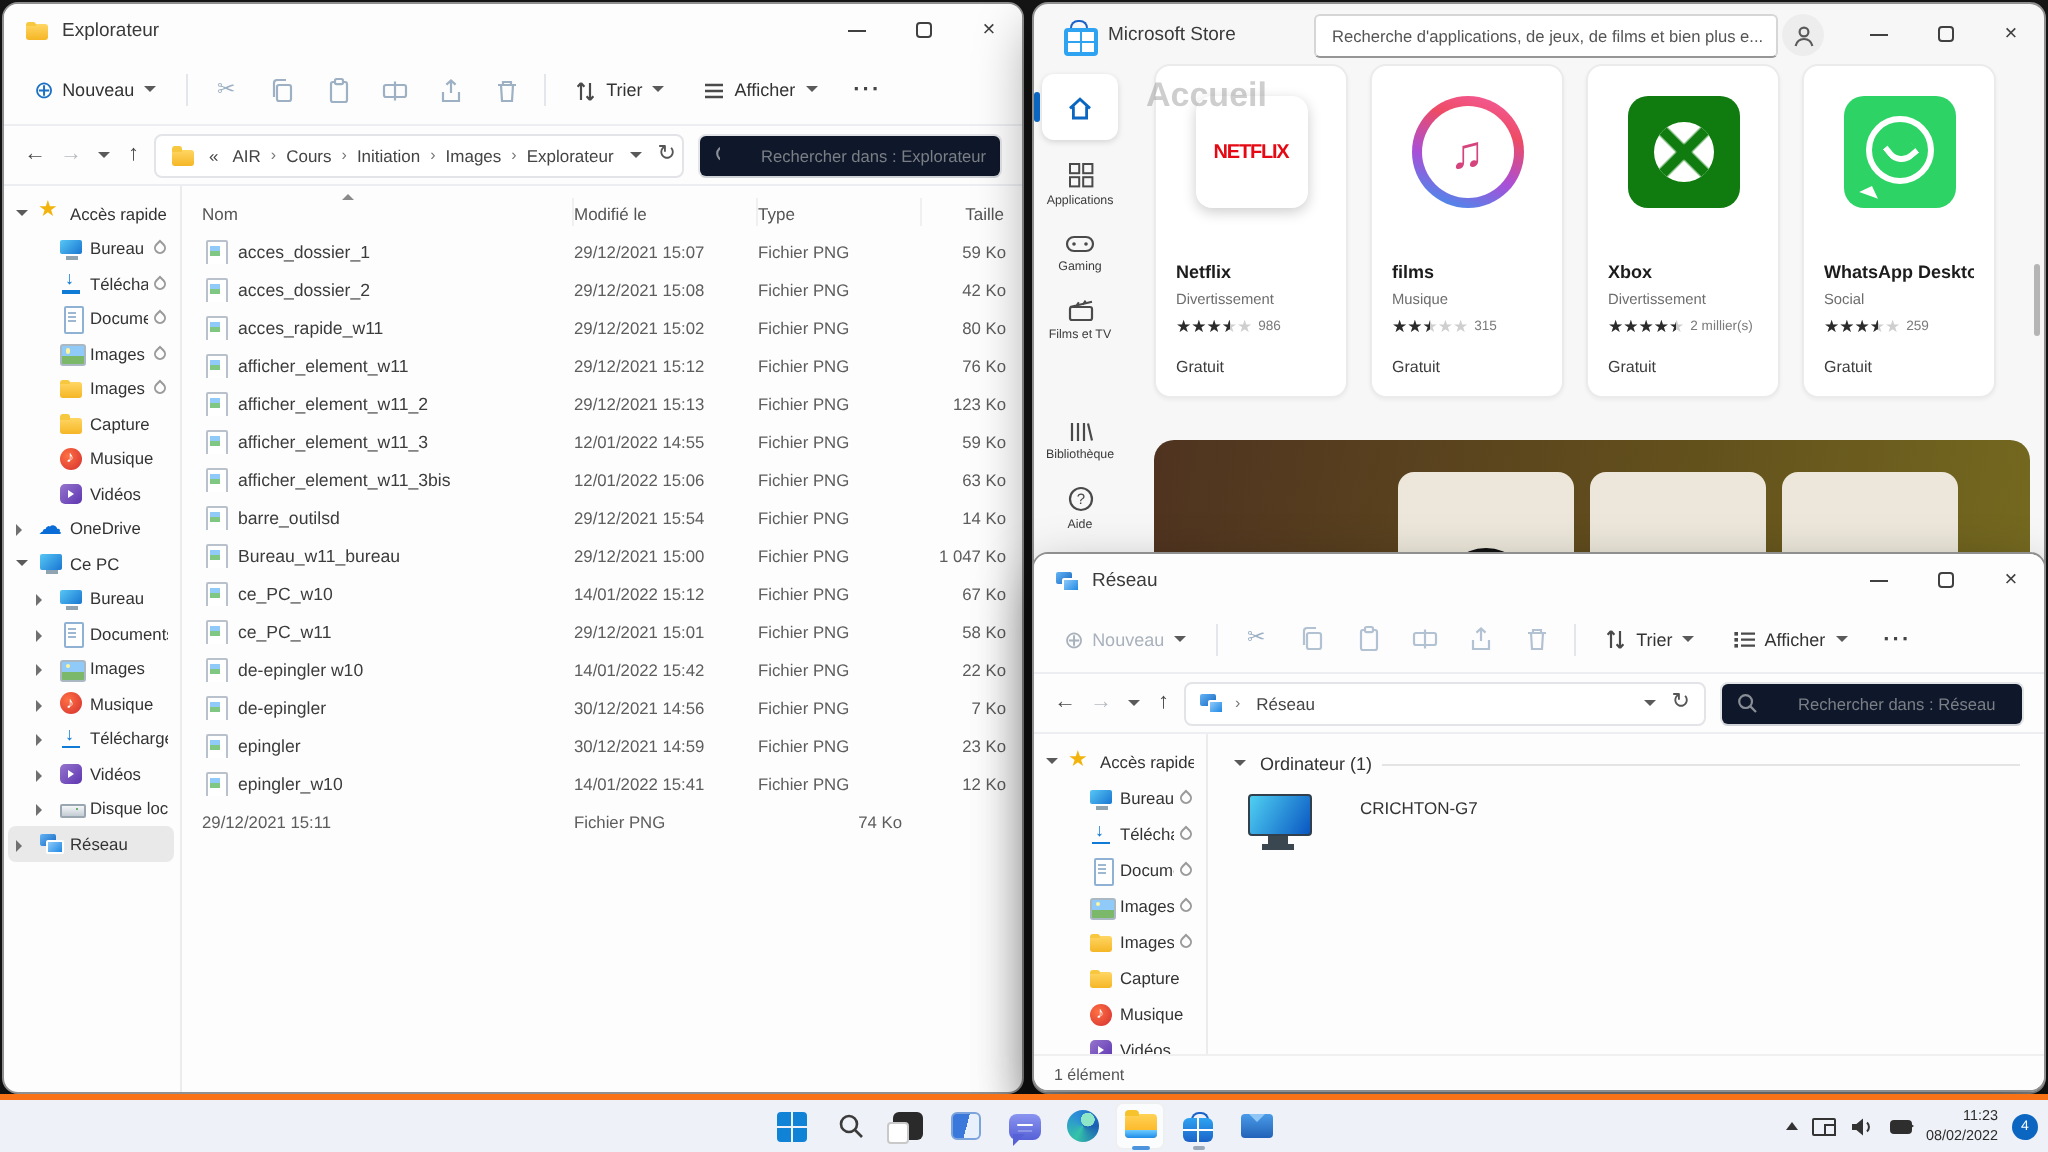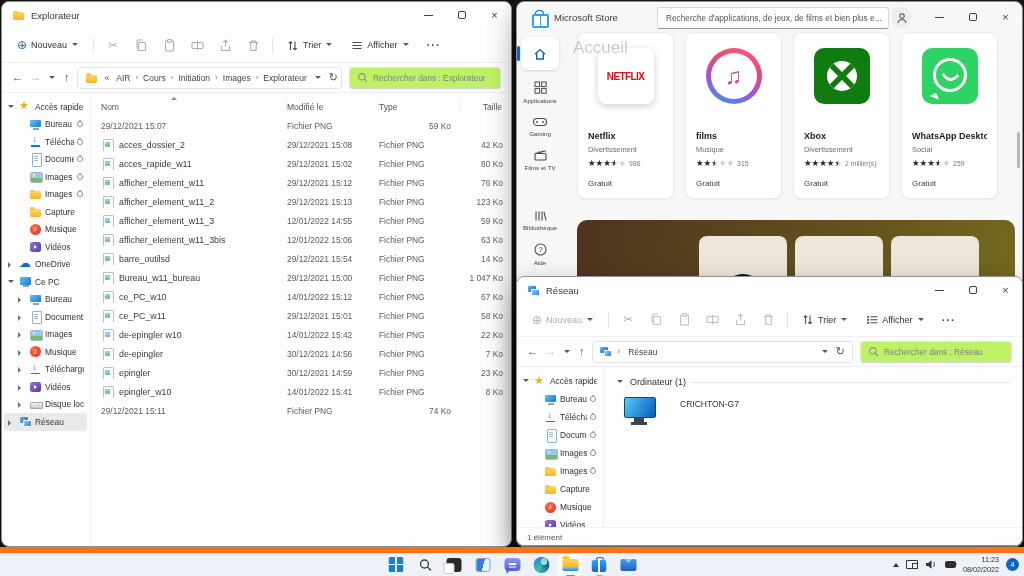--- a/index.html
+++ b/index.html
@@ -37,21 +37,21 @@
 
 .nav{height:30px;display:flex;align-items:center;gap:7px;padding:0 10px;border-bottom:1px solid #eceef1}
 .arr{font-size:11px;color:#4a4a4a;line-height:1}
 .arr.dis{color:#b7bcc2}
 .addr{flex:1;height:22px;border:1px solid #e2e4e8;background:#fff;border-radius:4px;display:flex;align-items:center;padding:0 7px;gap:4px;font-size:8.5px;color:#444;overflow:hidden}
 .crumbs{display:flex;align-items:center;gap:1px;white-space:nowrap}
 .crumb{padding:0 3px}
 .csepg{color:#777;font-size:8px;padding:0 1px}
 .addr .tail{margin-left:auto;display:flex;align-items:center;gap:6px}
 .refresh{color:#555;font-size:11px;line-height:1}
-.search{width:152px;height:22px;border:1px solid #e2e4e8;border-bottom-color:#cfd3d8;background:#bef264;border-radius:4px;display:flex;align-items:center;gap:5px;padding:0 7px;font-size:8.3px;color:#7a7f85;overflow:hidden;white-space:nowrap}
+.search{width:152px;height:22px;border:1px solid #e2e4e8;border-bottom-color:#cfd3d8;background:#0f172a;border-radius:4px;display:flex;align-items:center;gap:20px;padding:0 7px;font-size:8.3px;color:#7a7f85;overflow:hidden;white-space:nowrap}
 
 .ebody{display:flex;height:455px}
 .network .ebody{height:160px}
 .sbar{width:88px;padding:5px 3px 0 2px;overflow:hidden;position:relative;flex:none}
 .sb-item{display:flex;align-items:center;height:17.5px;gap:3px;padding:0 3px 0 3px;border-radius:4px;font-size:8.4px;color:#333}
 .network .sb-item{height:18px}
 .sb-item.lvl1{padding-left:13px}
 .sb-item.selected{background:#e9e9e9}
 .sb-label{white-space:nowrap;overflow:hidden;flex:1}
 .pin{width:6px;height:6px;border:1px solid #9a9a9a;border-radius:50% 50% 50% 0;transform:rotate(135deg);flex:none;margin-right:1px}
@@ -109,21 +109,21 @@
 .msbag::after{content:"";position:absolute;left:0;top:3px;width:15px;height:12px;border-radius:3px;background:linear-gradient(to right,transparent 46%,#2ea3f2 46% 54%,transparent 54%),linear-gradient(to bottom,transparent 46%,#2ea3f2 46% 54%,transparent 54%),#fff;border:2.5px solid transparent;background-clip:padding-box;box-shadow:0 0 0 0 #fff;outline:2.5px solid #2ea3f2;outline-offset:-3px;}
 .stsearch{position:absolute;left:140px;top:5px;width:232px;height:22px;background:#fff;border:1px solid #d6d6d6;border-bottom-color:#969696;border-radius:3px;display:flex;align-items:center;justify-content:space-between;padding:0 8px;font-size:8.3px;color:#555;white-space:nowrap;overflow:hidden}
 .avatar{position:absolute;right:110px;top:5px;width:21px;height:21px;border-radius:50%;background:#ededed;display:flex;align-items:center;justify-content:center}
 .stbody{display:flex;height:516px}
 .rail{width:46px;display:flex;flex-direction:column;align-items:center;padding-top:5px;flex:none}
 .rail-home{width:38px;height:33px;background:#fff;border-radius:6px;box-shadow:0 1px 3px rgba(0,0,0,.14);display:flex;align-items:center;justify-content:center;position:relative;margin-bottom:4px}
 .rail-acc{position:absolute;left:-4px;top:9px;width:3px;height:15px;background:#0b66c2;border-radius:2px}
 .rail-item{width:46px;display:flex;flex-direction:column;align-items:center;gap:2px;padding:6px 0 5px 0;font-size:6.2px;color:#3c3c3c;text-align:center}
 .rail-gap{height:26px}
 .stcontent{flex:1;position:relative;padding-left:14px;overflow:hidden}
-.ghost{position:absolute;left:10px;top:6px;font-size:17px;font-weight:normal;color:rgba(125,125,125,.38);z-index:3}
+.ghost{position:absolute;left:10px;top:6px;font-size:17px;font-weight:bold;color:rgba(125,125,125,.38);z-index:3}
 .cards{display:flex;gap:11px;position:relative;z-index:2}
 .card{width:97px;height:167px;background:#fff;border:1px solid #ebebeb;border-radius:8px;box-shadow:0 1px 2px rgba(0,0,0,.05);padding:0 10px;position:relative;flex:none}
 .appic{width:56px;height:56px;display:block;margin:15px auto 0;position:relative}
 .applogo{position:absolute}
 .ic-netflix{background:#fff;border-radius:8px;box-shadow:0 2px 7px rgba(0,0,0,.2)}
 .ic-netflix .applogo{inset:0;display:flex;align-items:center;justify-content:center;color:#e50914;font-weight:bold;font-size:10px;letter-spacing:-0.6px}
 .ic-itunes{border-radius:50%;background:linear-gradient(200deg,#f55fa5 0%,#ee4b64 30%,#a94fd8 62%,#2f9bf0 100%)}
 .ic-itunes::before{content:"";position:absolute;inset:5px;background:#fff;border-radius:50%}
 .ic-itunes::after{content:"♫";position:absolute;inset:0;display:flex;align-items:center;justify-content:center;font-size:23px;color:#d6447e}
 .ic-xbox{background:#107c10;border-radius:10px}
@@ -141,21 +141,21 @@
 .count{font-size:6.8px;color:#7a7a7a;white-space:nowrap}
 .card-price{position:absolute;bottom:10px;left:10px;font-size:8px;color:#3c3c3c}
 .banner{position:absolute;left:14px;top:188px;width:438px;height:110px;border-radius:10px;background:linear-gradient(100deg,#4f3320,#63511c 60%,#756a20);z-index:1}
 .btile{position:absolute;top:16px;width:88px;height:80px;background:#ece7da;border-radius:8px;overflow:hidden}
 .bt1{left:122px}.bt2{left:218px}.bt3{left:314px}
 .bt1::after{content:"";position:absolute;left:22px;top:38px;width:44px;height:44px;border-radius:50%;background:radial-gradient(circle,#35a0d8 0 5px,#111 5px)}
 .bt2::after{content:"";position:absolute;left:16px;top:42px;width:56px;height:44px;border-radius:8px;background:#cf1f1f}
 .bt3::after{content:"";position:absolute;left:16px;top:42px;width:56px;height:44px;border-radius:8px;background:linear-gradient(120deg,#19bcd2,#1565c0)}
 .store-scroll{position:absolute;right:2px;top:100px;width:3px;height:36px;background:#b5b5b5;border-radius:2px;z-index:4}
 
-.taskbar{position:absolute;left:0;bottom:0;width:1024px;height:29px;background:#eef1f7;border-top:6px solid #f97316;z-index:20}
+.taskbar{position:absolute;left:0;bottom:0;width:1024px;height:29px;background:#eef1f7;border-top:3px solid #f97316;z-index:20}
 .tb-center{position:absolute;left:50%;top:0;transform:translateX(-50%);display:flex;gap:4px;align-items:center;height:100%}
 .tbtn{width:25px;height:24px;border-radius:4px;display:flex;align-items:center;justify-content:center;position:relative}
 .tbtn.active{background:rgba(255,255,255,.75);box-shadow:inset 0 0 0 1px rgba(0,0,0,.05)}
 .tind{position:absolute;bottom:0;left:50%;transform:translateX(-50%);width:6px;height:2px;border-radius:1px;background:#9aa7b8}
 .tbtn.active .tind{background:#4b94dd;width:9px}
 .g-start{width:15px;height:15px;border-radius:2px;background:linear-gradient(to right,transparent 46%,#eef1f7 46% 54%,transparent 54%),linear-gradient(to bottom,transparent 46%,#eef1f7 46% 54%,transparent 54%),#1083d6}
 .g-tview{width:15px;height:14px;background:#2a2a2a;border-radius:3px;position:relative}
 .g-tview::after{content:"";position:absolute;left:-3px;bottom:-2px;width:9px;height:9px;background:#fff;border:1px solid #c9c9c9;border-radius:2px}
 .g-widg{width:15px;height:14px;border-radius:3px;background:linear-gradient(105deg,#3b78dc 52%,#e8f1fb 52%);border:1px solid #7ba4dc}
 .g-chat{width:16px;height:13px;background:linear-gradient(180deg,#8a94f0,#5661d6);border-radius:4px;position:relative}
@@ -413,20 +413,24 @@
         <div class="fgrid fhead">
           <span class="sortcaret chev-up-mini"></span>
           <span class="hcell">Nom</span>
           <span class="hcell">Modifié le</span>
           <span class="hcell">Type</span>
           <span class="hcell last">Taille</span>
         </div>
         <div>
 
         <div class="fgrid frow">
+              <span class="fname">
+                <span class="ic ic-png"></span>
+                <span>acces_dossier_1</span>
+              </span>
               <span class="fdim">29/12/2021 15:07</span>
               <span class="fdim">Fichier PNG</span>
               <span class="fsize">59 Ko</span>
             </div>
             <div class="fgrid frow">
               <span class="fname">
                 <span class="ic ic-png"></span>
                 <span>acces_dossier_2</span>
               </span>
               <span class="fdim">29/12/2021 15:08</span>
@@ -541,21 +545,21 @@
               <span class="fdim">Fichier PNG</span>
               <span class="fsize">23 Ko</span>
             </div>
             <div class="fgrid frow">
               <span class="fname">
                 <span class="ic ic-png"></span>
                 <span>epingler_w10</span>
               </span>
               <span class="fdim">14/01/2022 15:41</span>
               <span class="fdim">Fichier PNG</span>
-              <span class="fsize">8 Ko</span>
+              <span class="fsize">12 Ko</span>
             </div>
             <div class="fgrid frow">
               <span class="fdim">29/12/2021 15:11</span>
               <span class="fdim">Fichier PNG</span>
               <span class="fsize">74 Ko</span>
             </div>
           </div>
       </div>
     </div>
 

